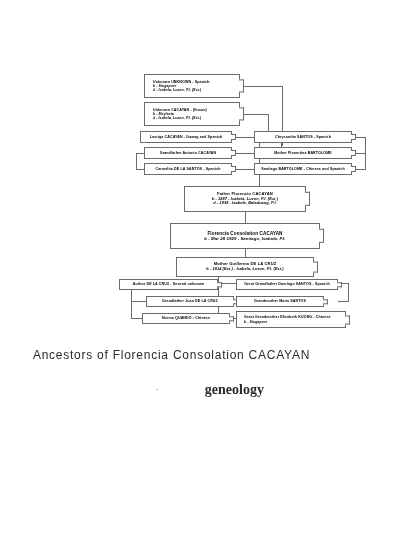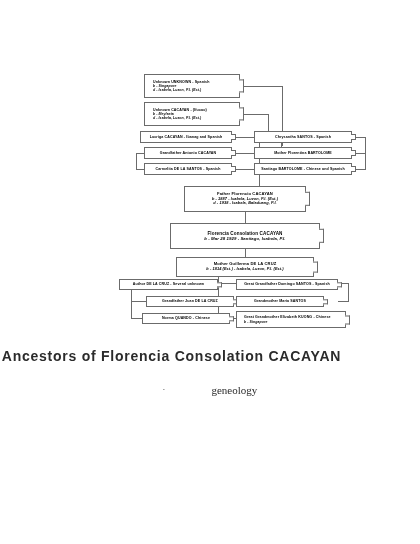--- a/index.html
+++ b/index.html
@@ -80,44 +80,44 @@
   .conn.h { height: 1px; }
   .conn.v { width: 1px; }
 
   
   #chart-title {
     position: absolute;
     left: 0;
     top: 348px;
     width: 343px;
     text-align: center;
-    font-size: 14px;
-    font-weight: bold;
+    font-size: 12px;
+    font-weight: normal;
     letter-spacing: 0.75px;
     color: #2b2b2b;
   }
   #subtitle-row {
     position: absolute;
     left: 0;
     top: 380px;
     width: 420px;
     text-align: center;
   }
   #subtitle-bullet {
     display: inline-block;
     font-size: 7px;
     color: #2b2b2b;
     vertical-align: middle;
     margin-right: 42px;
   }
   #subtitle-text {
     display: inline-block;
     font-family: "Liberation Serif", serif;
-    font-size: 11px;
-    font-weight: normal;
+    font-size: 14px;
+    font-weight: bold;
     color: #2b2b2b;
     vertical-align: middle;
   }
 </style>
 </head>
 <body>
 
 <div id="page">
 
   <div class="conn v" style="left:282px; top:86px; height:60px;"></div>

